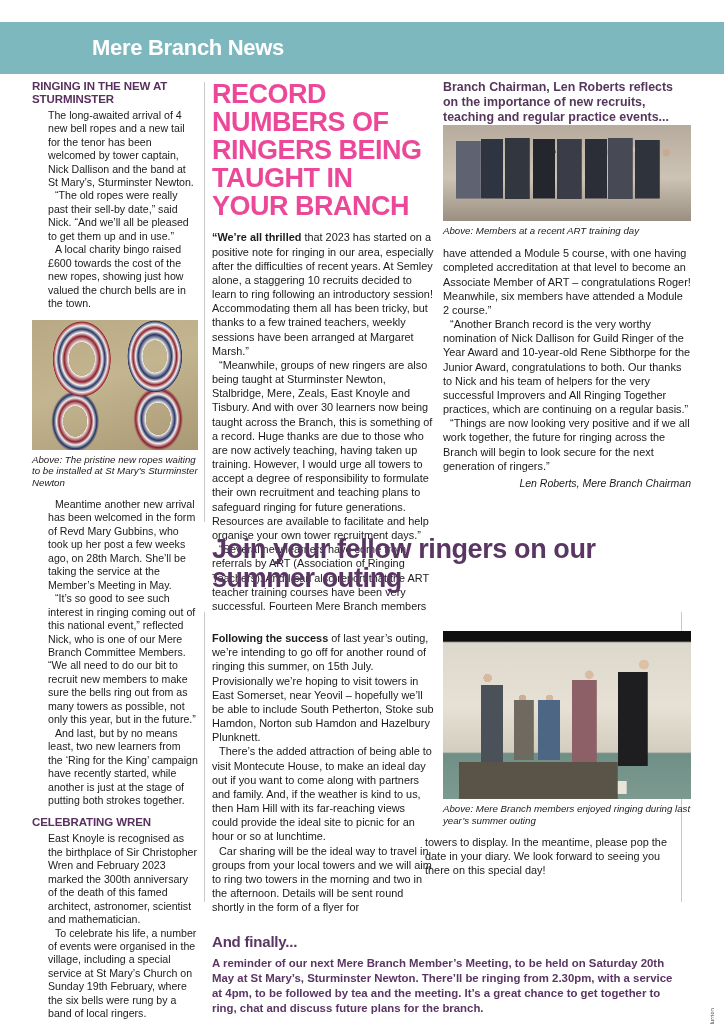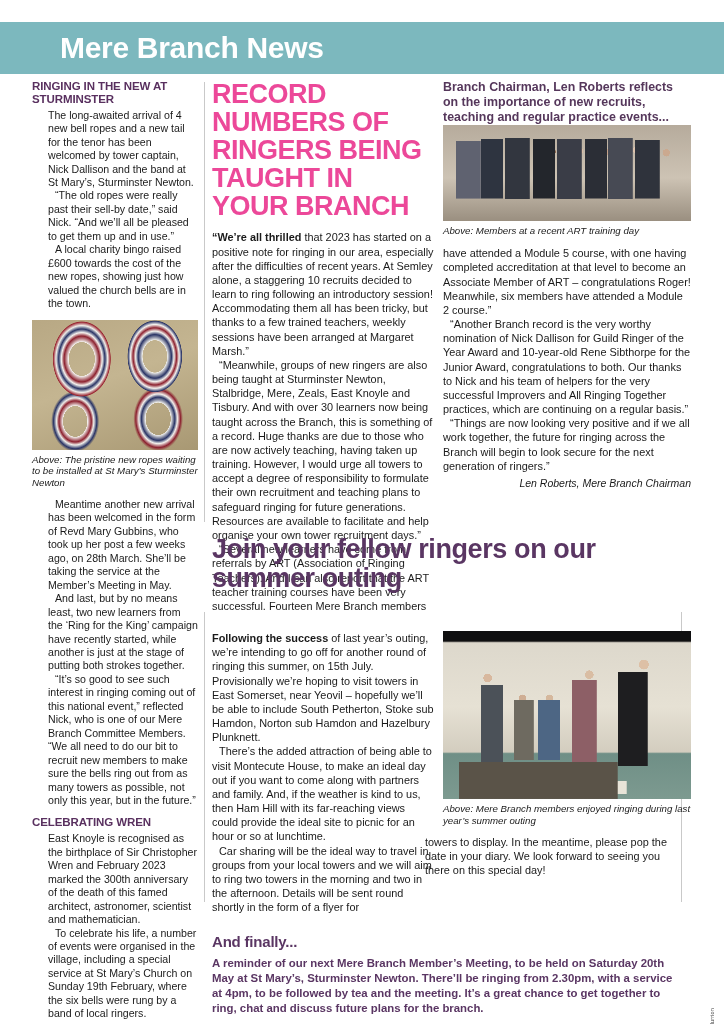--- a/index.html
+++ b/index.html
@@ -17,23 +17,23 @@
 
   
   .masthead {
     position: absolute;
     left: 0; top: 22px;
     width: 724px; height: 52px;
     background: #7cb8be;
     display: flex; align-items: center;
   }
   .masthead-title {
-    margin-left: 60px;
+    margin-left: 92px;
     color: #ffffff;
-    font-size: 30px;
+    font-size: 22px;
     font-weight: bold;
     letter-spacing: -0.3px;
   }
 
   
   .content { position: absolute; left: 0; top: 80px; width: 724px; }
 
   .col-left {
     position: absolute; left: 32px; top: 0; width: 166px;
   }
@@ -248,22 +248,22 @@
         <p>“The old ropes were really past their sell-by date,” said Nick. “And we’ll all be pleased to get them up and in use.”</p>
         <p>A local charity bingo raised £600 towards the cost of the new ropes, showing just how valued the church bells are in the town.</p>
       </div>
 
       <div class="photo photo-ropes" style="margin-top:9px;"></div>
 
       <div class="caption">Above: The pristine new ropes waiting to be installed at St Mary’s Sturminster Newton</div>
 
       <div class="body-s">
         <p style="text-indent:7px;">Meantime another new arrival has been welcomed in the form of Revd Mary Gubbins, who took up her post a few weeks ago, on 28th March. She’ll be taking the service at the Member’s Meeting in May.</p>
+        <p>“It’s so good to see such interest in ringing coming out of this national event,” reflected Nick, who is one of our Mere Branch Committee Members. “We all need to do our bit to recruit new members to make sure the bells ring out from as many towers as possible, not only this year, but in the future.”</p>
         <p>And last, but by no means least, two new learners from the ‘Ring for the King’ campaign have recently started, while another is just at the stage of putting both strokes together.</p>
-        <p>“It’s so good to see such interest in ringing coming out of this national event,” reflected Nick, who is one of our Mere Branch Committee Members. “We all need to do our bit to recruit new members to make sure the bells ring out from as many towers as possible, not only this year, but in the future.”</p>
       </div>
 
       <div class="kicker" style="margin-top:9px;">CELEBRATING WREN</div>
 
       <div class="body-s">
         <p>East Knoyle is recognised as the birthplace of Sir Christopher Wren and February 2023 marked the 300th anniversary of the death of this famed architect, astronomer, scientist and mathematician.</p>
         <p>To celebrate his life, a number of events were organised in the village, including a special service at St Mary’s Church on Sunday 19th February, where the six bells were rung by a band of local ringers.</p>
       </div>
     </div>
 

